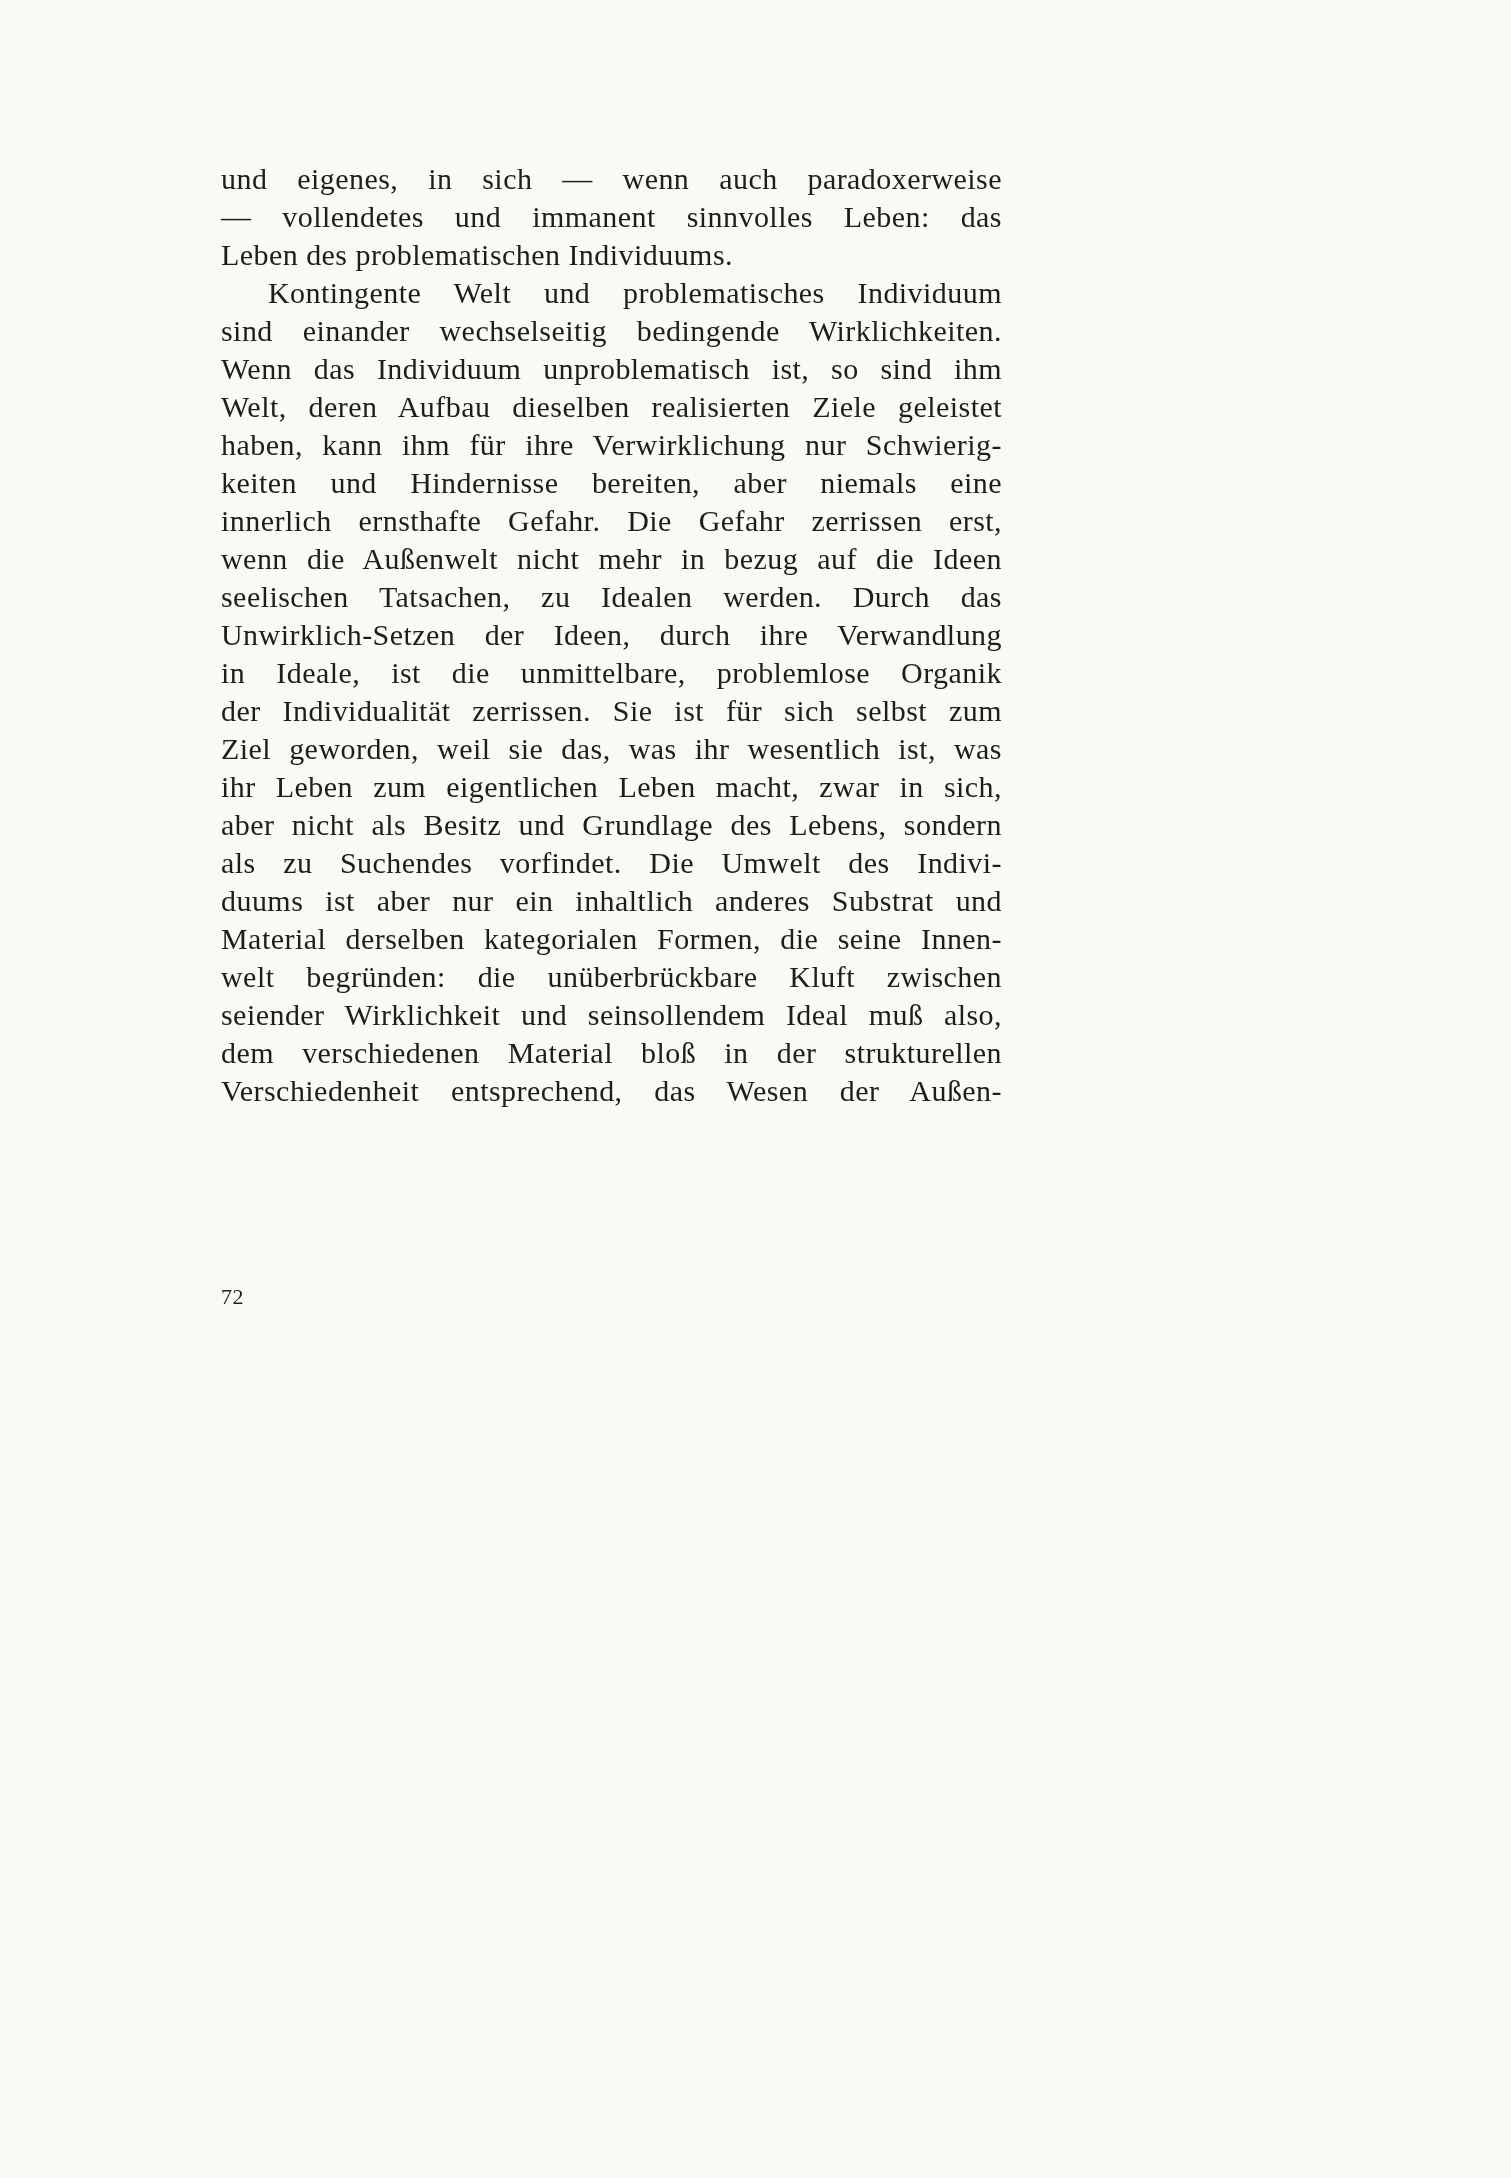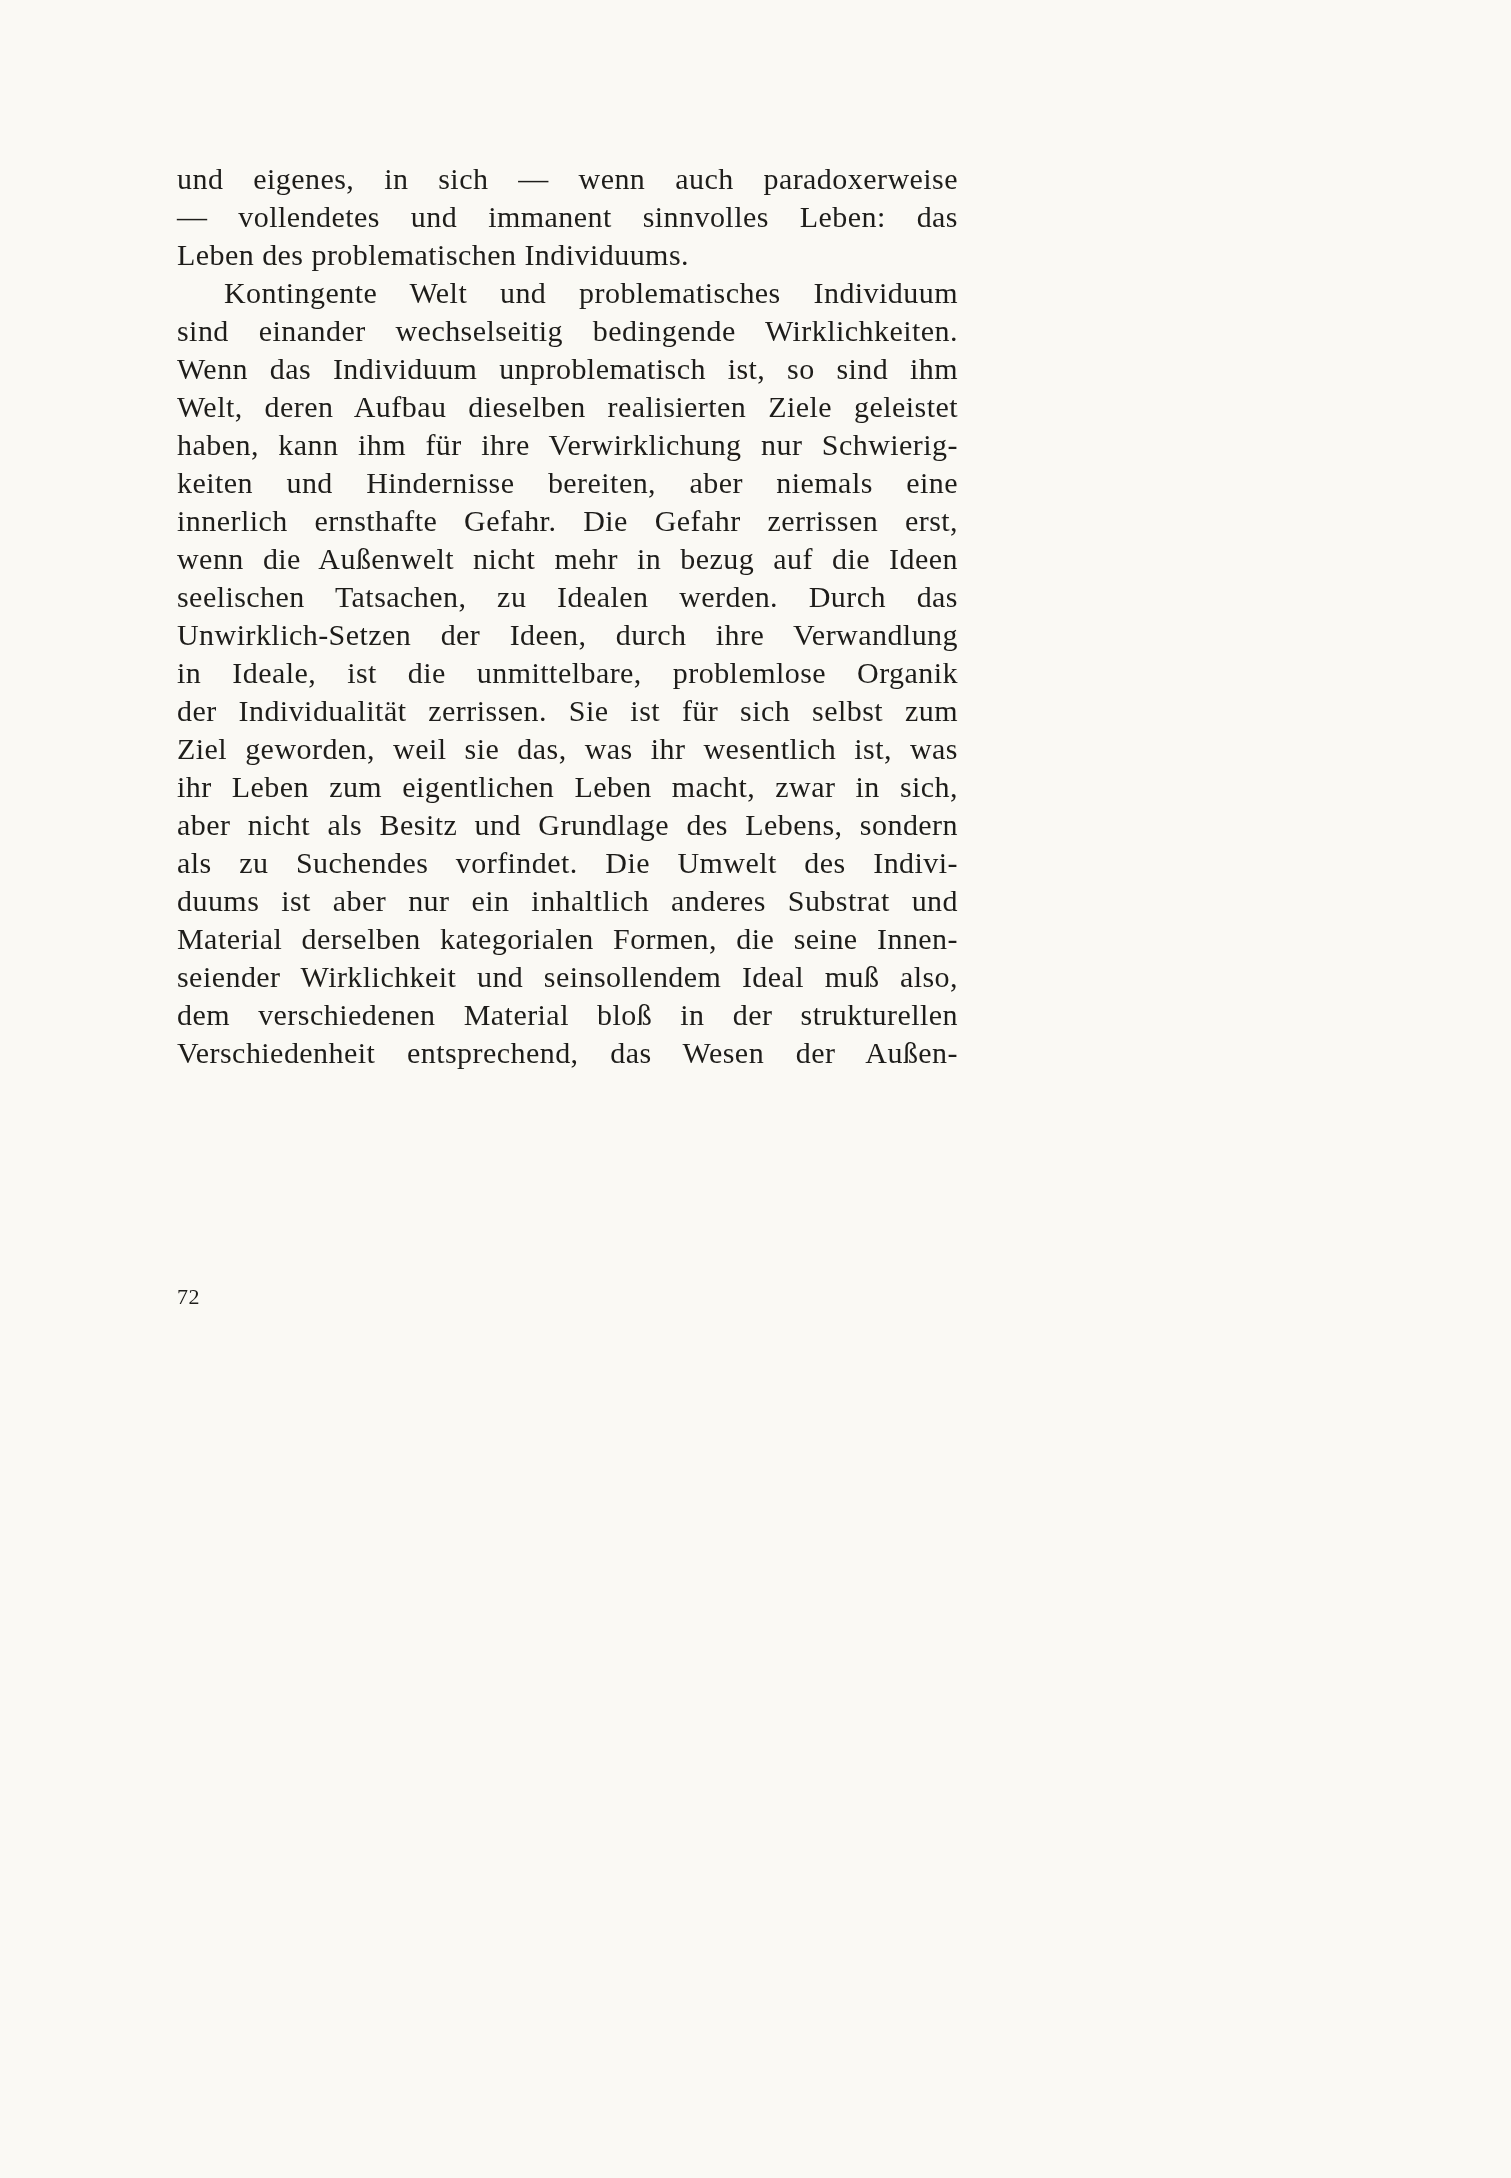--- a/index.html
+++ b/index.html
@@ -8,20 +8,21 @@
     height: 2178px;
     position: relative;
     background: #faf9f4;
     font-family: "Liberation Serif", "DejaVu Serif", serif;
     color: #1e1d1a;
     overflow: hidden;
   }
   .page {
     position: absolute;
     inset: 0;
+    margin-left: 44px;
   }
   .text-block {
     position: absolute;
     left: 177px;
     top: 160px;
     width: 781px;
   }
   .line {
     font-size: 30px;
     line-height: 38px;
@@ -64,18 +65,19 @@
       <div class="line">seelischen Tatsachen, zu Idealen werden. Durch das</div>
       <div class="line">Unwirklich-Setzen der Ideen, durch ihre Verwandlung</div>
       <div class="line">in Ideale, ist die unmittelbare, problemlose Organik</div>
       <div class="line">der Individualität zerrissen. Sie ist für sich selbst zum</div>
       <div class="line">Ziel geworden, weil sie das, was ihr wesentlich ist, was</div>
       <div class="line">ihr Leben zum eigentlichen Leben macht, zwar in sich,</div>
       <div class="line">aber nicht als Besitz und Grundlage des Lebens, sondern</div>
       <div class="line">als zu Suchendes vorfindet. Die Umwelt des Indivi-</div>
       <div class="line">duums ist aber nur ein inhaltlich anderes Substrat und</div>
       <div class="line">Material derselben kategorialen Formen, die seine Innen-</div>
+      <div class="line">welt begründen: die unüberbrückbare Kluft zwischen</div>
       <div class="line">seiender Wirklichkeit und seinsollendem Ideal muß also,</div>
       <div class="line">dem verschiedenen Material bloß in der strukturellen</div>
       <div class="line">Verschiedenheit entsprechend, das Wesen der Außen-</div>
     </div>
   <div class="page-number">72</div>
 </div>
 
 </body></html>

